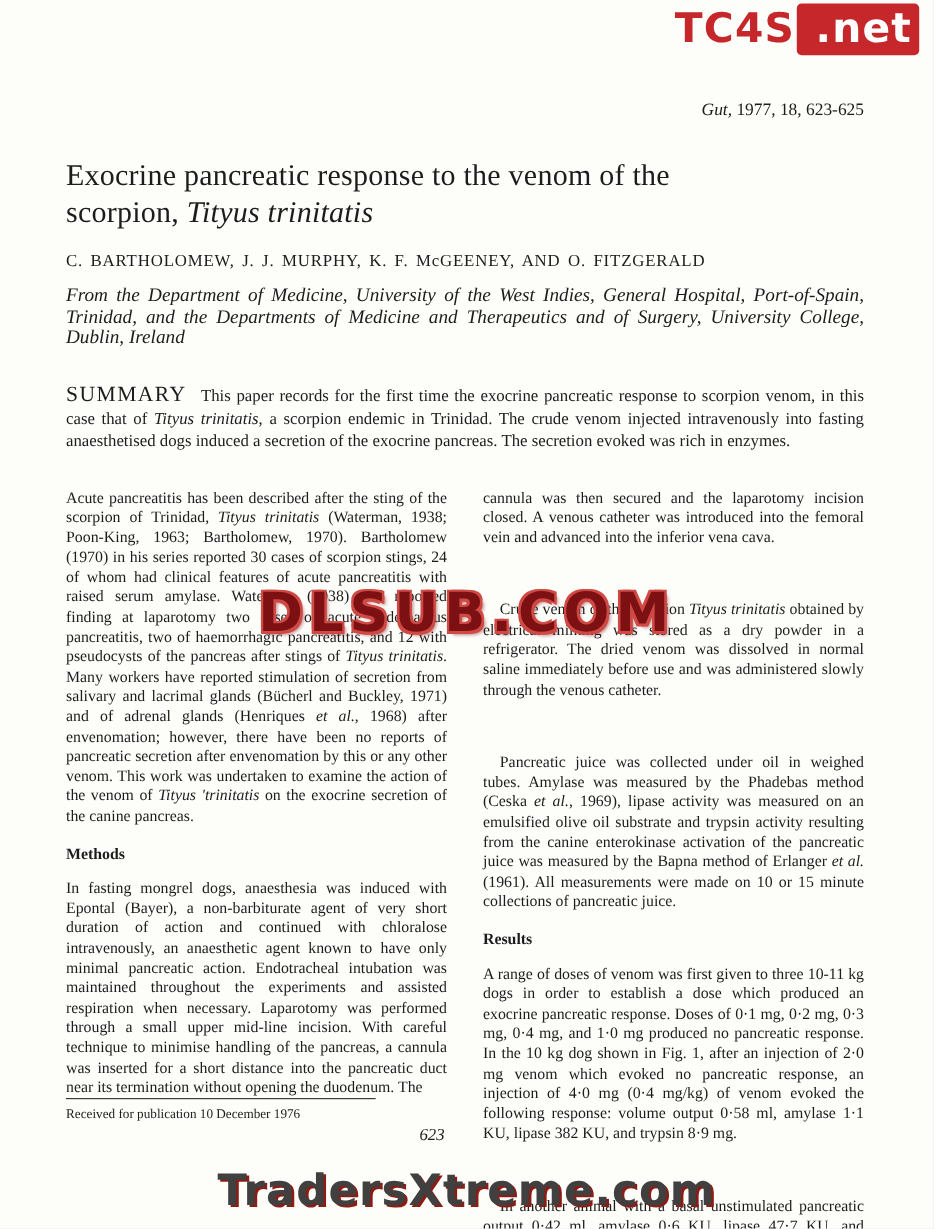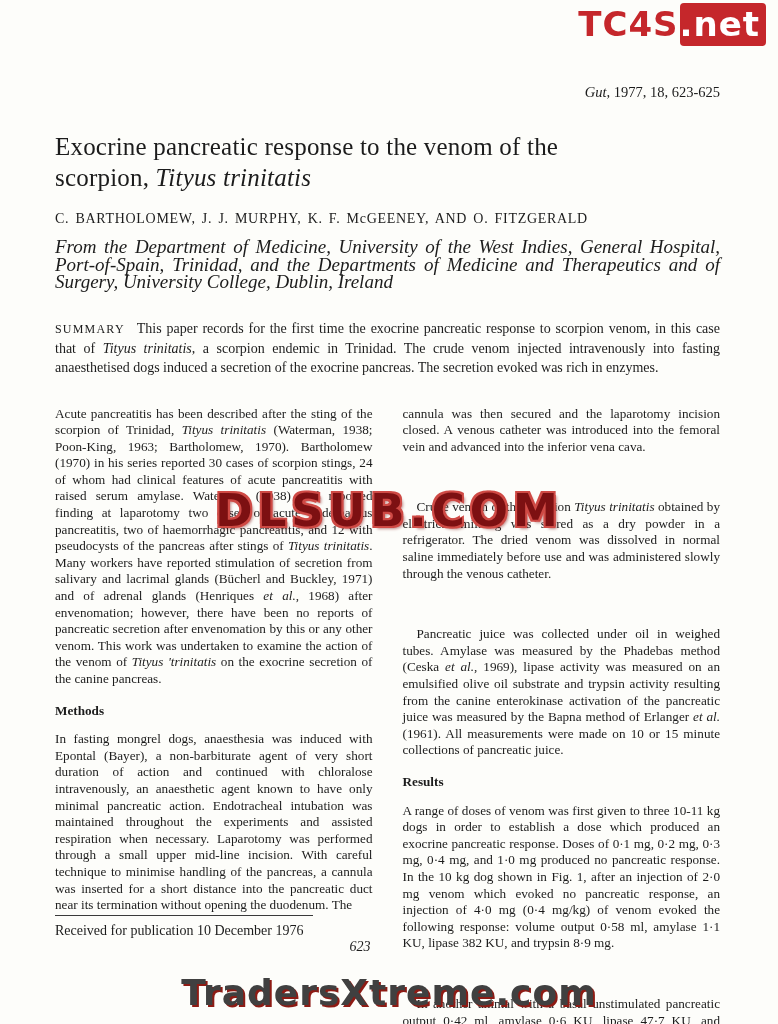--- a/index.html
+++ b/index.html
@@ -24,21 +24,21 @@
     font-family: "DejaVu Sans", sans-serif;
     font-weight: bold;
     font-size: 34px;
     color: #c5272b;
     letter-spacing: 1px;
     white-space: nowrap;
   }
   .wm-top .suffix {
     background: #c5272b;
     color: #ffffff;
-    padding: 1px 6px 2px 0;
+    padding: 1px 6px 2px 16px;
     border-radius: 4px;
     margin-left: 1px;
   }
   .wm-mid {
     position: absolute;
     top: 484px; left: 0; right: 0;
     text-align: center;
     font-family: "DejaVu Sans", sans-serif;
     font-weight: bold;
     font-size: 45px;
@@ -86,32 +86,32 @@
   }
   .authors {
     margin-top: 18px;
     font-size: 14px;
     letter-spacing: 0.7px;
     word-spacing: 2px;
     white-space: nowrap;
   }
   .affiliation {
     margin-top: 11px;
-    font-size: 19px;
+    font-size: 16px;
     line-height: 17.5px;
     text-align: justify;
   }
   .summary {
     margin-top: 28px;
     font-size: 14px;
     line-height: 19px;
     text-align: justify;
   }
   .summary .label {
-    font-size: 12px;
+    font-size: 18px;
     letter-spacing: 1.2px;
     margin-right: 12px;
   }
 
   
   .columns {
     margin-top: 29px;
     display: flex;
     gap: 30px;
   }
@@ -127,21 +127,21 @@
     font-size: 13.2px;
     font-weight: 700;
     margin: 15px 0 12px 0;
   }
 
   
   .footnote {
     position: absolute;
     left: 55px; top: 915px;
     width: 322px;
-    font-size: 14px;
+    font-size: 11px;
   }
   .footnote .rule {
     width: 258px;
     border-top: 1px solid #3a3a3a;
     margin-bottom: 7px;
   }
   .pageno {
     position: absolute;
     top: 939px; left: 0;
     width: 720px;

